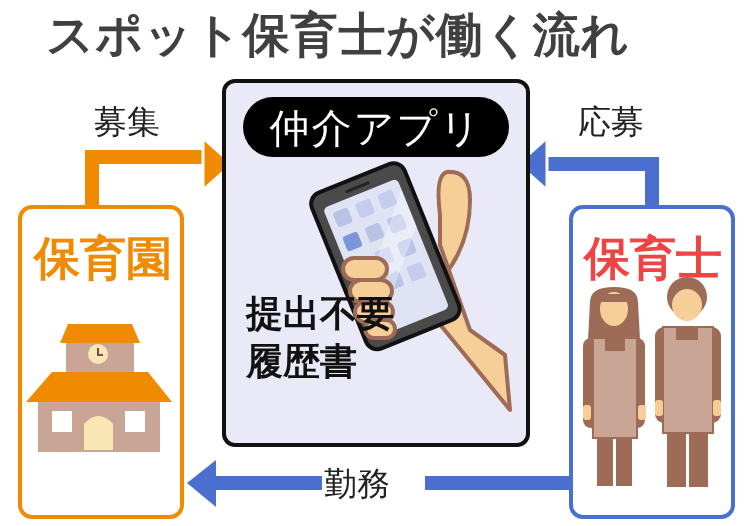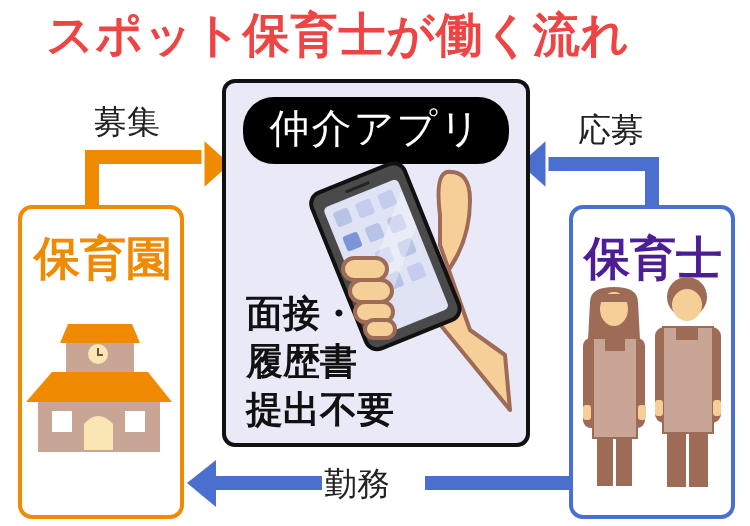--- a/index.html
+++ b/index.html
@@ -1,23 +1,23 @@
 <!DOCTYPE html>
 <html><head>
 <meta charset="utf-8">
 <style>
   html, body { margin:0; padding:0; }
   body { width:750px; height:526px; background:#ffffff; position:relative; overflow:hidden;
          font-family:"DejaVu Sans", "Liberation Sans", sans-serif; }
   .abs { position:absolute; }
   .title { left:0; top:4px; width:676px; text-align:center; font-size:47px; font-weight:bold;
-           color:#ef4444; letter-spacing:1px; line-height:62px; }
+           color:#404040; letter-spacing:1px; line-height:62px; }
   .center-box { left:222px; top:79px; width:300px; height:360px; background:#e9e9f8;
                 border:4px solid #111; border-radius:13px; }
-  .pill { left:243px; top:97px; width:266px; height:67px; background:#000; border-radius:31px;
+  .pill { left:243px; top:97px; width:266px; height:60px; background:#000; border-radius:31px;
           color:#fff; font-size:40px; text-align:center; line-height:62px; letter-spacing:2px; }
   .note { left:246px; top:290px; font-size:37px; font-weight:bold; color:#111; line-height:48px; }
   .side-box { top:205px; width:158px; height:306px; border-radius:14px; background:#fff; }
   .left-box { left:18px; border:4px solid #f08a00; }
   .right-box { left:569px; border:4px solid #4a6fcf; }
   .box-title { top:228px; font-size:46px; font-weight:bold; }
   .lbl { font-size:33px; color:#222; }
   svg { position:absolute; left:0; top:0; }
 </style>
 </head>
@@ -71,41 +71,40 @@
 
   <g fill="#f6cf98" stroke="#9e6b57" stroke-width="4">
     <rect x="343" y="258" width="44" height="22" rx="11"></rect>
     <rect x="350" y="280" width="42" height="22" rx="11"></rect>
     <rect x="355" y="302" width="38" height="20" rx="10"></rect>
     <rect x="365" y="320" width="30" height="18" rx="9"></rect>
   </g>
 </svg>
 
 <div class="abs note">
-  <div>面接・</div>
+  <div>提出不要</div>
   <div>履歴書</div>
-  <div>提出不要</div>
 </div>
 
 <div class="abs side-box left-box"></div>
 <div class="abs box-title" style="left:34px; color:#f08a00;">保育園</div>
 <svg width="750" height="526" viewBox="0 0 750 526">
   <rect x="66" y="340" width="68" height="32" fill="#c9a595"></rect>
   <polygon points="68,324 132,324 140,343 60,343" fill="#f08a00"></polygon>
   <circle cx="98" cy="354" r="10" fill="#f9e6b4"></circle>
   <path d="M98 348 L98 355 L103 355" stroke="#7a4e40" stroke-width="2" fill="none"></path>
   <polygon points="52,372 148,372 172,402 26,402" fill="#f08a00"></polygon>
   <rect x="38" y="402" width="122" height="50" fill="#c9a595"></rect>
   <rect x="52" y="411" width="20" height="21" fill="#fff"></rect>
   <rect x="125" y="411" width="20" height="21" fill="#fff"></rect>
   <path d="M84 450 L84 424 Q98 408 113 424 L113 450 Z" fill="#f9e6b4"></path>
 </svg>
 
 <div class="abs side-box right-box"></div>
-<div class="abs box-title" style="left:584px; color:#4c1d95;">保育士</div>
+<div class="abs box-title" style="left:584px; color:#ef4444;">保育士</div>
 <svg width="750" height="526" viewBox="0 0 750 526">
 
   <g>
     <path d="M590 302 Q590 287 614 287 Q638 287 638 302 L640 340 L588 340 Z" fill="#9e6b57"></path>
     <ellipse cx="614" cy="309" rx="14" ry="17" fill="#f6cf98"></ellipse>
     <rect x="598" y="294" width="32" height="8" fill="#9e6b57"></rect>
     <rect x="583" y="338" width="62" height="90" rx="8" fill="#9e6b57"></rect>
     <rect x="593" y="338" width="44" height="100" fill="#c9a595" stroke="#9e6b57" stroke-width="2"></rect>
     <rect x="605" y="338" width="20" height="13" fill="#9e6b57"></rect>
     <rect x="583" y="405" width="8" height="15" rx="3" fill="#f6cf98"></rect>
@@ -121,14 +120,14 @@
     <rect x="663" y="327" width="50" height="106" fill="#c9a595" stroke="#9e6b57" stroke-width="2"></rect>
     <rect x="676" y="327" width="22" height="13" fill="#9e6b57"></rect>
     <rect x="655" y="400" width="8" height="16" rx="3" fill="#f6cf98"></rect>
     <rect x="713" y="400" width="8" height="16" rx="3" fill="#f6cf98"></rect>
     <rect x="667" y="433" width="19" height="54" fill="#9e6b57"></rect>
     <rect x="689" y="433" width="19" height="54" fill="#9e6b57"></rect>
   </g>
 </svg>
 
 <div class="abs lbl" style="left:94px; top:100px;">募集</div>
-<div class="abs lbl" style="left:578px; top:100px;margin-top:8px;">応募</div>
+<div class="abs lbl" style="left:578px; top:100px;">応募</div>
 <div class="abs lbl" style="left:324px; top:462px;">勤務</div>
 
 </body></html>

